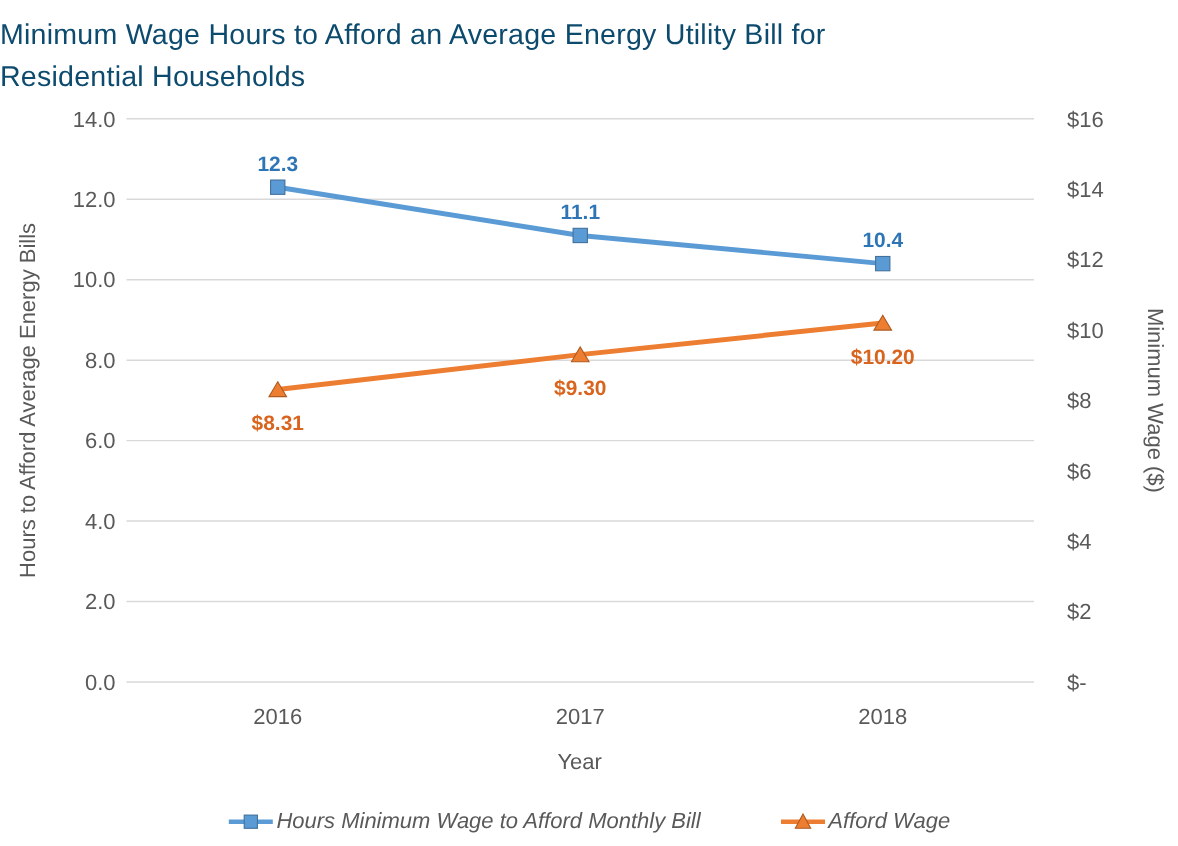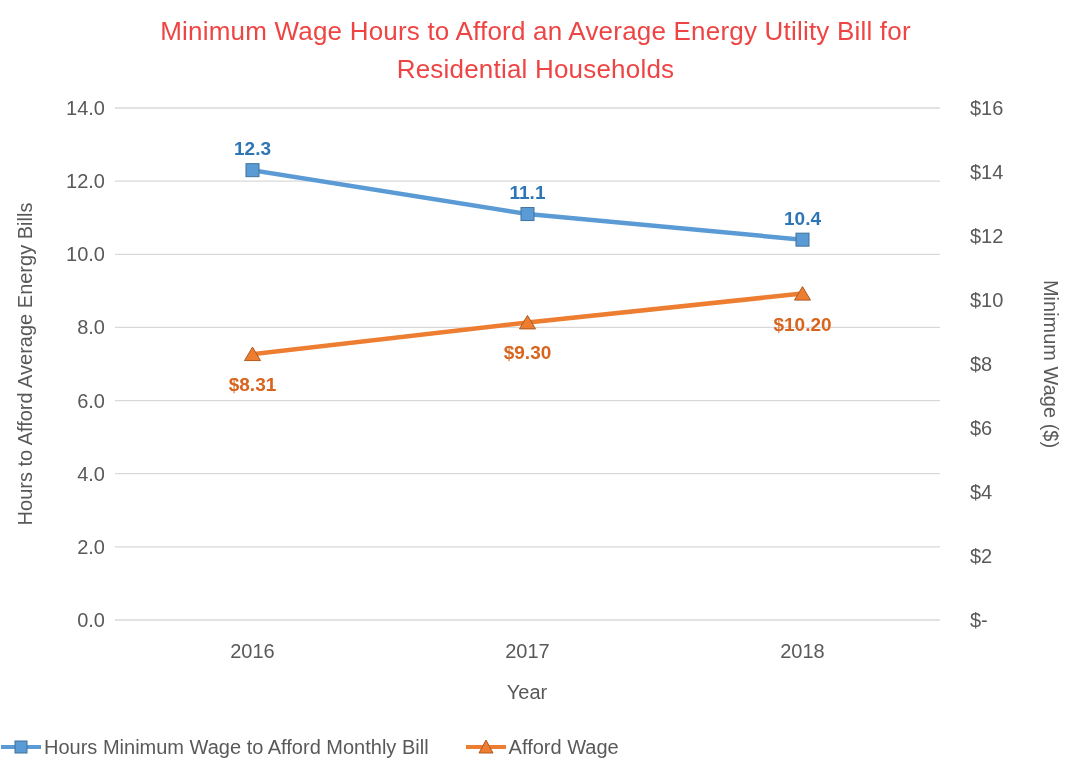--- a/index.html
+++ b/index.html
@@ -1,30 +1,30 @@
 <!DOCTYPE html>
 <html><head>
 <meta charset="utf-8">
 <style>
   html,body{margin:0;padding:0;background:#ffffff;}
   body{width:1071px;height:769px;position:relative;overflow:hidden;
        font-family:"Liberation Sans", sans-serif;}
   #chart-root{position:absolute;inset:0;}
   #chart-title{
     position:absolute;top:12px;left:0;width:100%;
-    text-align:center;color:#ef4444;font-size:26px;line-height:38px;
+    text-align:left;color:#0c4a6e;font-size:26px;line-height:38px;
     white-space:pre-line;letter-spacing:0.2px;
   }
   #plot-svg{position:absolute;top:0;left:0;}
   .tick-label{fill:#595959;font-size:20px;}
   .axis-title{fill:#595959;font-size:20px;}
   .data-label{font-size:19px;font-weight:bold;}
   #legend{
     position:absolute;top:731px;left:0;width:100%;height:32px;
-    display:flex;justify-content:flex-start;align-items:center;gap:36px;
+    display:flex;justify-content:center;align-items:center;gap:72px;font-style:italic;
   }
   .legend-item{display:flex;align-items:center;gap:2px;}
   .legend-label{color:#595959;font-size:20px;}
   .legend-swatch{display:block;}
 </style>
 </head>
 <body>
 
 <div id="chart-root">
 

